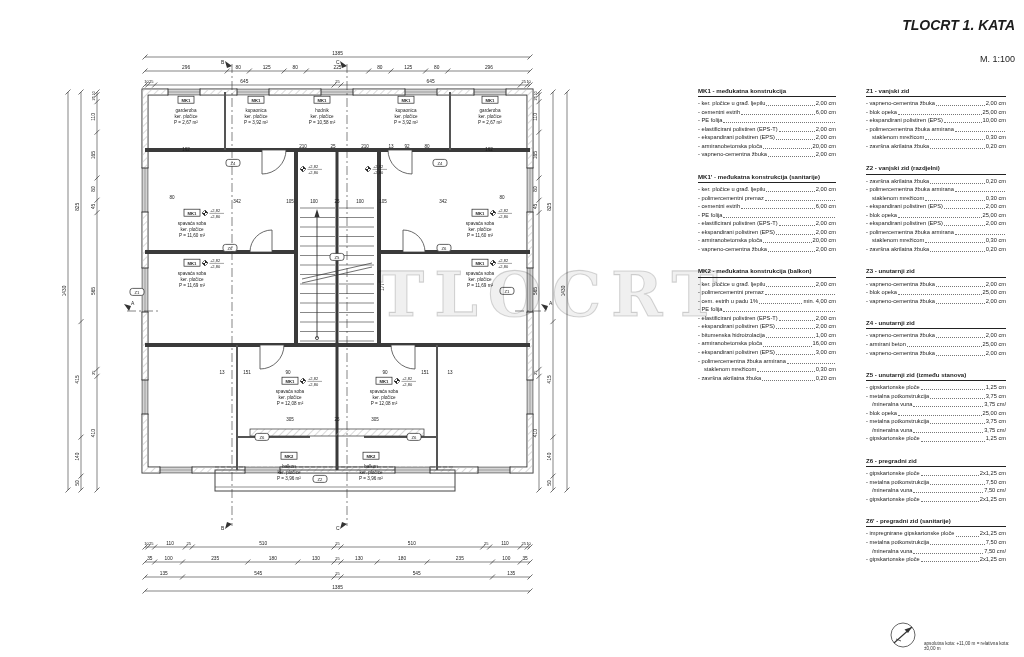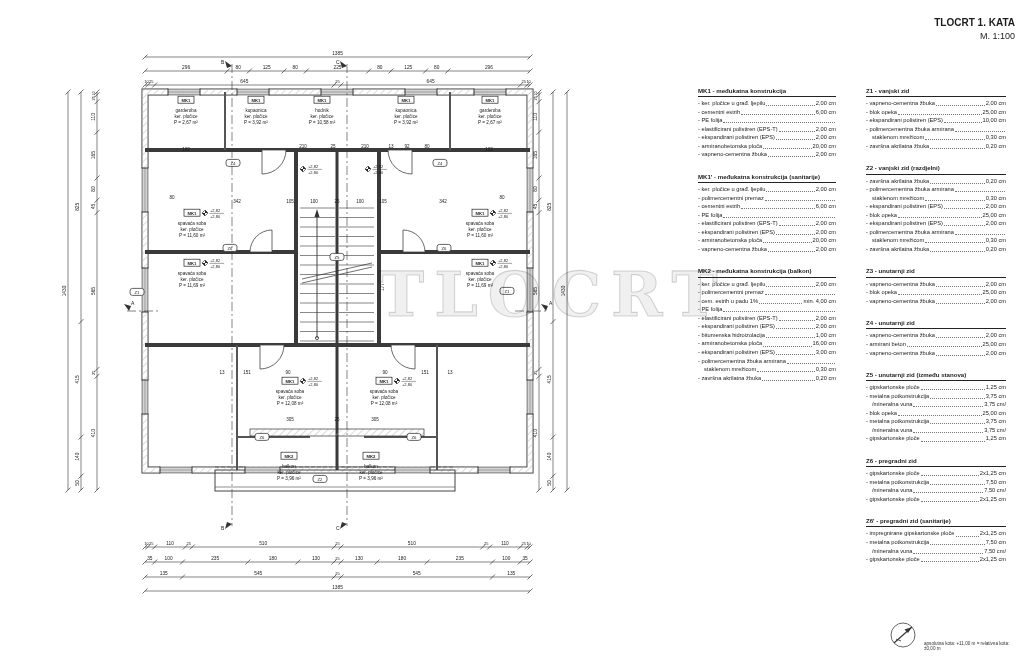--- a/index.html
+++ b/index.html
@@ -1,21 +1,21 @@
 <!DOCTYPE html>
 <html><head>
 <meta charset="utf-8">
 <style>
   html,body{margin:0;padding:0;background:#fff;}
   #page{position:relative;width:1024px;height:657px;background:#fff;overflow:hidden;
         font-family:"Liberation Sans",sans-serif;color:#1c1c1c;}
   
   #title-block{position:absolute;left:890px;top:16px;width:125px;text-align:right;line-height:1.35;}
-  #title-block .t1{font-size:10px;font-weight:bold;}
-  #title-block .t2{font-size:9px;}
+  #title-block .t1{font-size:14px;font-weight:bold;font-style:italic;}
+  #title-block .t2{font-size:9px;margin-top:18px;}
   
   #watermark{position:absolute;left:378px;top:258px;font-family:"DejaVu Serif",serif;
              font-size:62px;font-weight:bold;letter-spacing:10px;color:rgba(0,0,0,0.06);
              -webkit-text-stroke:1.1px rgba(0,0,0,0.16);pointer-events:none;}
   
   .lcol{position:absolute;top:86px;font-size:5.7px;line-height:1.5;}
   #legend-col1{left:698px;width:138px;}
   #legend-col2{left:866px;width:140px;}
   .sec{margin-bottom:13px;}
   .sec-title{font-weight:bold;font-size:6.1px;border-bottom:1px solid #222;margin-bottom:2px;padding-bottom:1px;}

